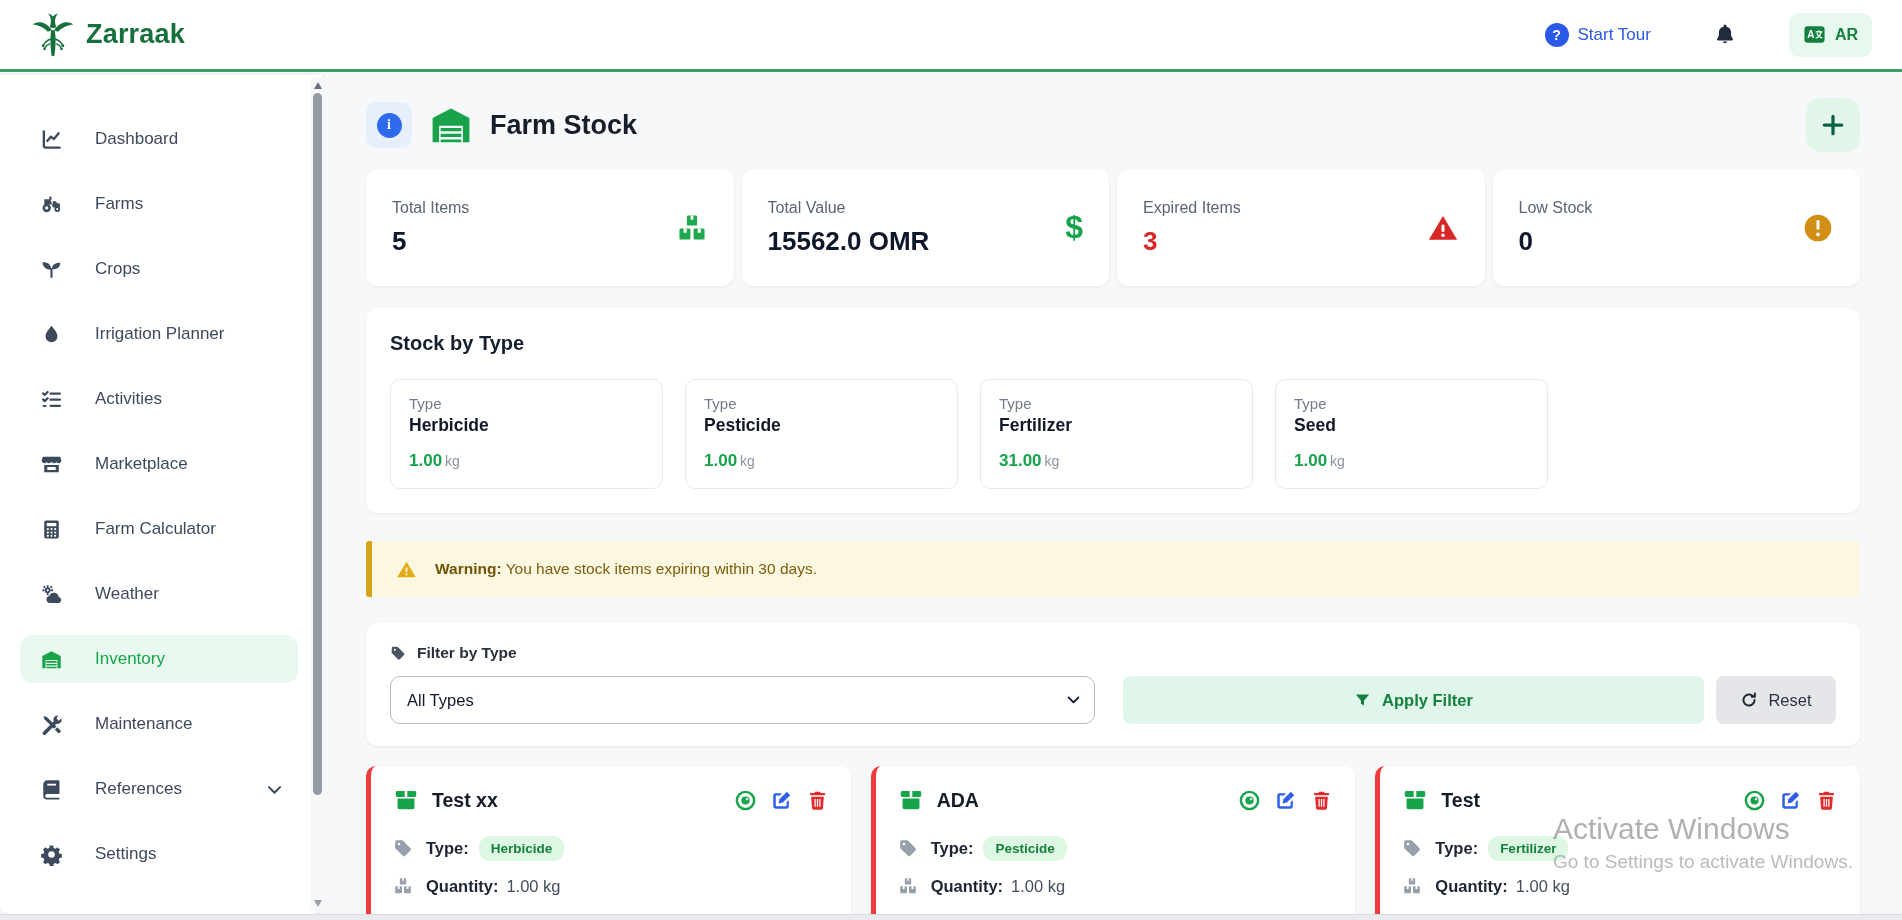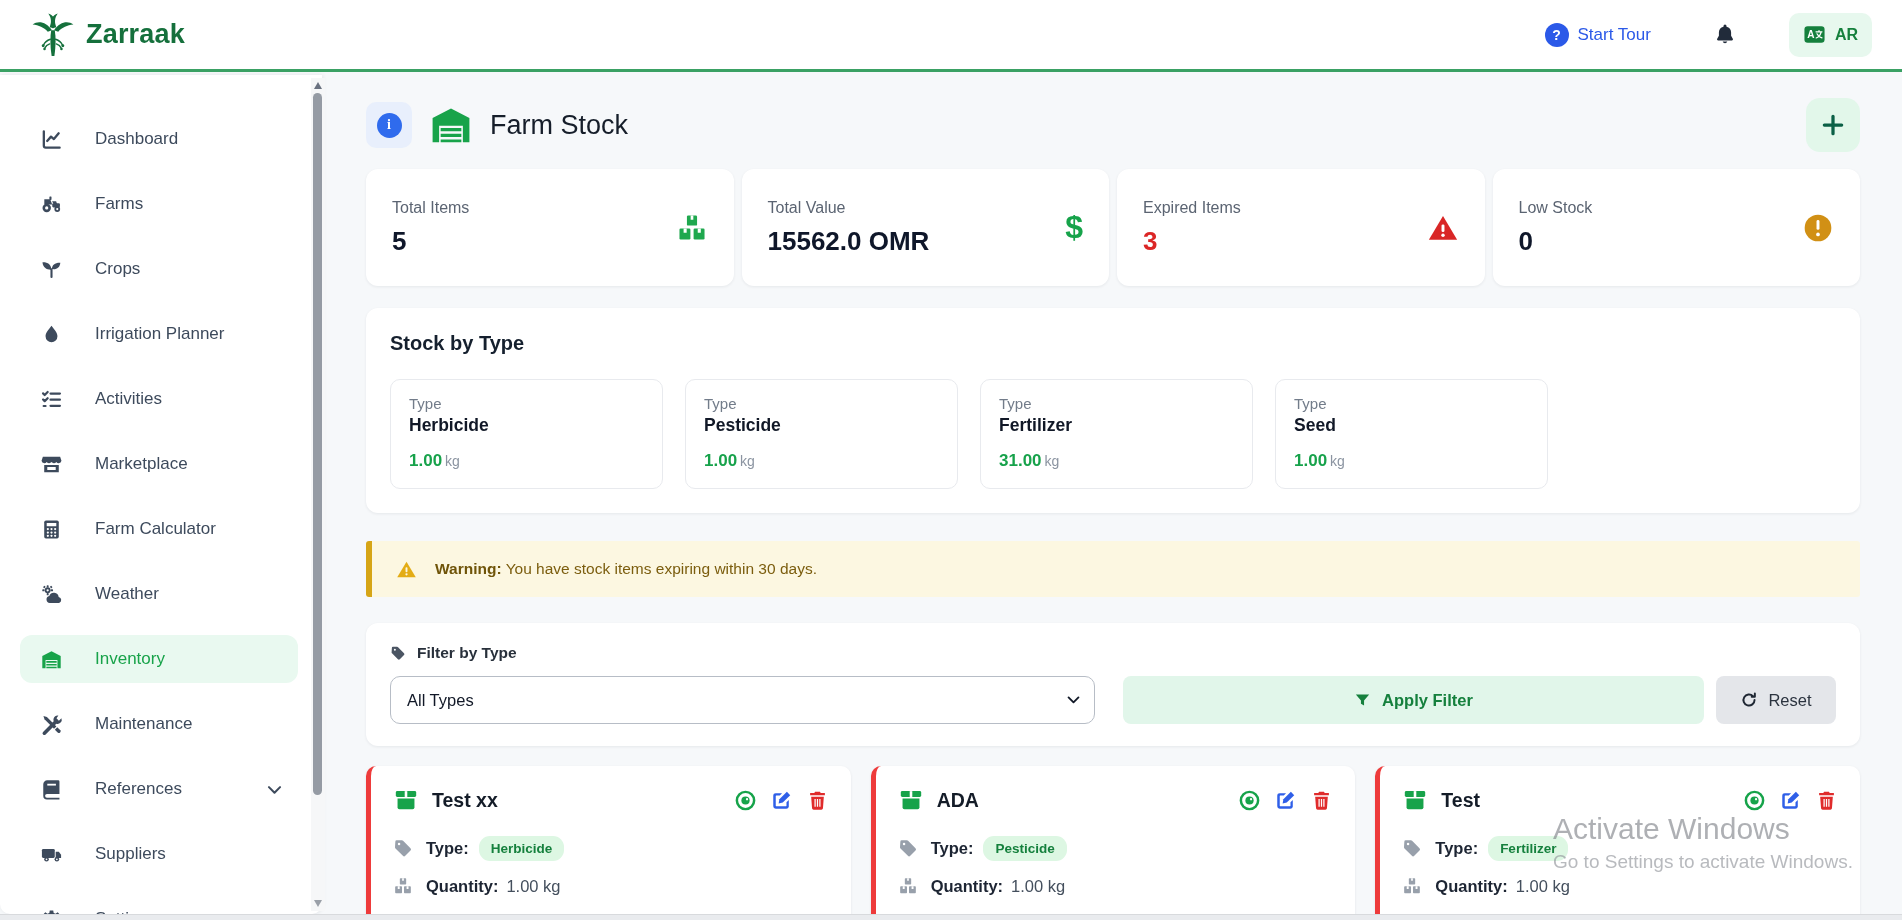--- a/index.html
+++ b/index.html
@@ -43,21 +43,21 @@
   .sb-thumb { position:absolute; top:15px; left:2px; width:9px; height:702px; background:#959ba4; border-radius:5px; }
 
   
   .main { position:absolute; left:322px; top:75px; right:0; bottom:6px; padding:22px 42px 0 44px; overflow:hidden; }
 
   .page-head { display:flex; align-items:center; height:56px; margin-bottom:16px; }
   .info-badge { width:46px; height:46px; border-radius:10px; background:#e8effc; display:flex; align-items:center; justify-content:center; border:none; cursor:pointer; }
   .info-circle { width:25px; height:25px; border-radius:50%; background:#2f6bed; color:#fff; font-size:14px; font-weight:700;
                  display:flex; align-items:center; justify-content:center; font-family:"Liberation Serif", serif; }
   .head-warehouse { width:46px; height:46px; color:#18a34a; margin-left:16px; }
-  .page-title { font-size:27px; font-weight:400; color:#161e2a; margin-left:16px; }
+  .page-title { font-size:27px; font-weight:700; color:#161e2a; margin-left:16px; }
   .add-btn { margin-left:auto; width:54px; height:54px; border-radius:14px; background:#e2f7ea; border:none; cursor:pointer;
              display:flex; align-items:center; justify-content:center; color:#0b6046; }
   .add-btn svg { width:26px; height:26px; }
 
   
   .stats-row { display:flex; gap:8px; }
   .stat-card { flex:1; height:117px; background:#fff; border-radius:12px; box-shadow:0 1px 3px rgba(16,24,40,.07);
                padding:22px 26px; display:flex; align-items:center; }
   .stat-label { font-size:16px; color:#5b6472; }
   .stat-value { font-size:26px; font-weight:700; color:#0f172a; margin-top:9px; }
@@ -310,33 +310,20 @@
         </svg>
     </span>
     <span class="si-label">References</span>
     <span class="si-chev">
       <svg viewBox="0 0 24 24" fill="none" stroke="currentColor" stroke-width="2.6" stroke-linecap="round" stroke-linejoin="round">
           <path d="M5 9l7 7 7-7"></path>
         </svg>
     </span>
   </div>
 
-  <div class="side-item">
-    <span class="si-icon">
-      <svg viewBox="0 0 24 24" fill="currentColor">
-          <rect x="2" y="6.2" width="13.4" height="9.4" rx="1.4"></rect>
-          <path d="M16.4 9h3.2l2.4 3.2v3.4h-5.6z"></path>
-          <circle cx="6.8" cy="17" r="2.4"></circle>
-          <circle cx="6.8" cy="17" r="0.9" fill="#fff"></circle>
-          <circle cx="17.6" cy="17" r="2.4"></circle>
-          <circle cx="17.6" cy="17" r="0.9" fill="#fff"></circle>
-        </svg>
-    </span>
-    <span class="si-label">Suppliers</span>
-  </div>
 
   <div class="side-item">
     <span class="si-icon">
       <svg viewBox="0 0 24 24" fill="currentColor">
           <path d="M10.2 2.6h3.6l.5 2.5 2 .8 2.1-1.4 2.5 2.5-1.4 2.1.8 2 2.5.5v3.6l-2.5.5-.8 2 1.4 2.1-2.5 2.5-2.1-1.4-2 .8-.5 2.5h-3.6l-.5-2.5-2-.8-2.1 1.4-2.5-2.5 1.4-2.1-.8-2-2.5-.5v-3.6l2.5-.5.8-2-1.4-2.1 2.5-2.5 2.1 1.4 2-.8z"></path>
           <circle cx="12" cy="12" r="3.4" fill="#fff"></circle>
         </svg>
     </span>
     <span class="si-label">Settings</span>
   </div>

